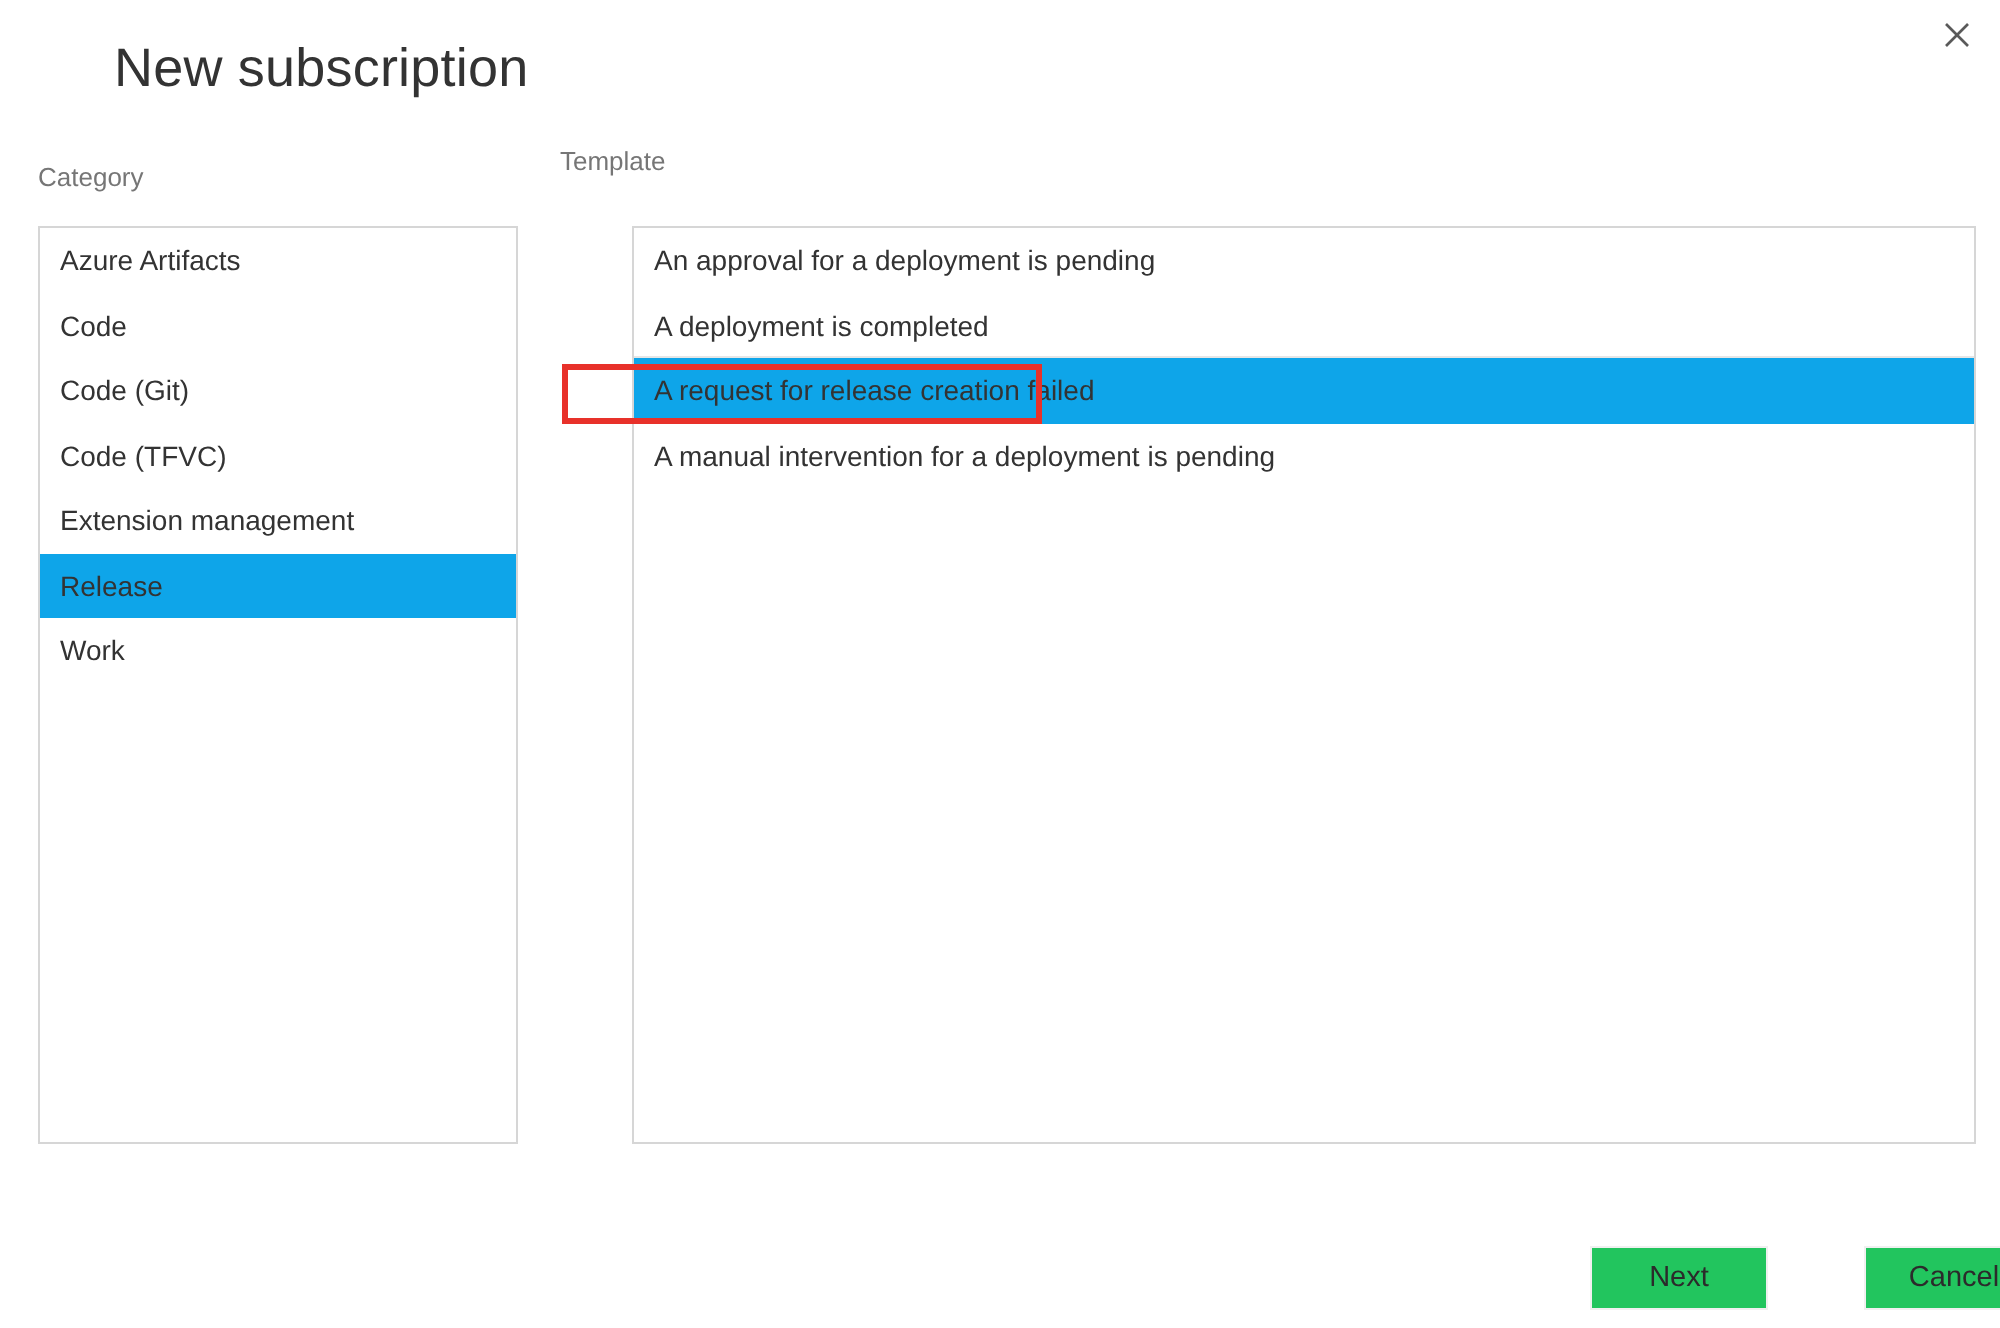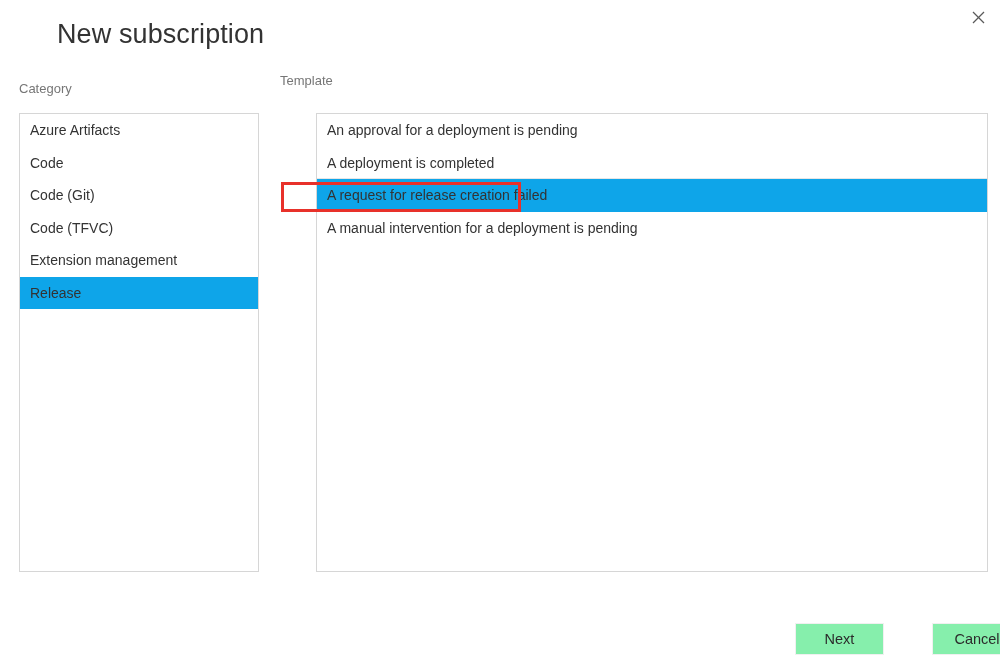--- a/index.html
+++ b/index.html
@@ -124,21 +124,21 @@
     position: absolute;
     left: 0;
     top: 623px;
     width: 1000px;
     height: 33px;
   }
   .btn {
     position: absolute;
     height: 32px;
     box-sizing: border-box;
-    background: #86efac;
+    background: #22c55e;
     border: 1px solid #f0f0f0;
     color: #2b2b2b;
     font-family: "Liberation Sans", sans-serif;
     font-size: 14.5px;
     line-height: 30px;
     text-align: center;
     cursor: pointer;
     padding: 0;
   }
   .btn-next   { left: 795px; width: 89px; }
@@ -162,20 +162,21 @@
 <div class="field-label label-template">Template</div>
 
 <div class="listbox box-category">
   <ul class="list">
     <li class="list-item">Azure Artifacts</li>
     <li class="list-item">Code</li>
     <li class="list-item">Code (Git)</li>
     <li class="list-item">Code (TFVC)</li>
     <li class="list-item">Extension management</li>
     <li class="list-item selected">Release</li>
+    <li class="list-item">Work</li>
   </ul>
 </div>
 
 <div class="listbox box-template">
   <ul class="list">
     <li class="list-item">An approval for a deployment is pending</li>
     <li class="list-item template-group">A deployment is completed</li>
     <li class="list-item selected">A request for release creation failed</li>
     <li class="list-item">A manual intervention for a deployment is pending</li>
   </ul>

